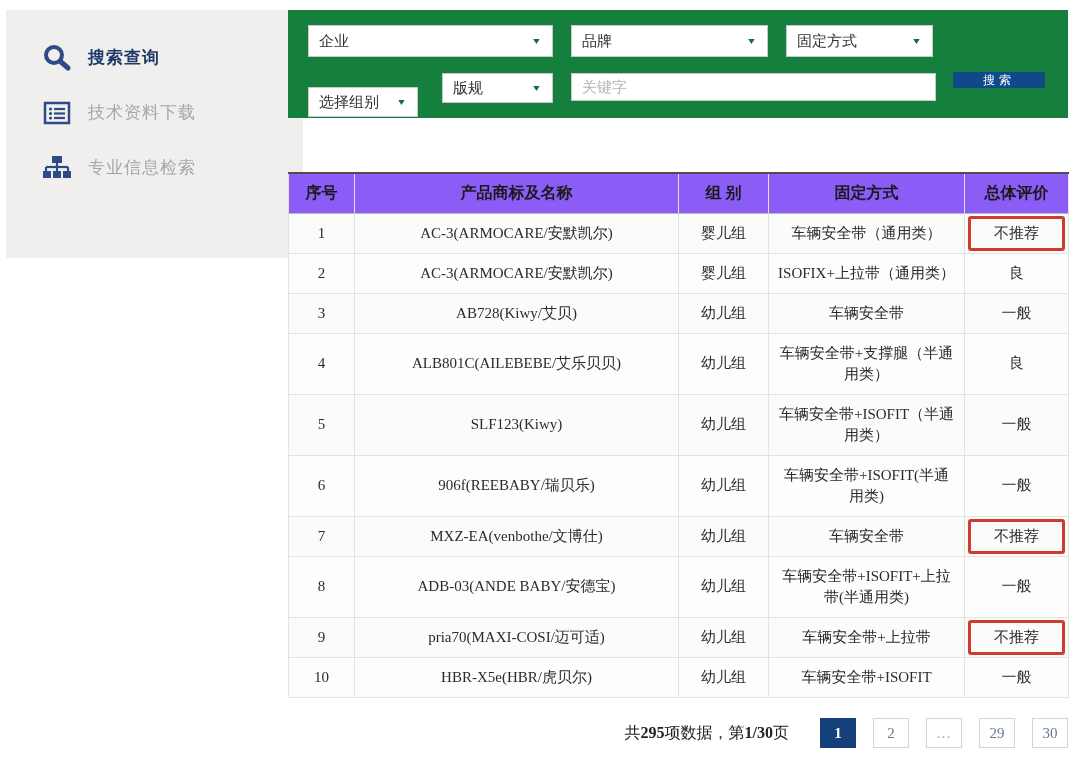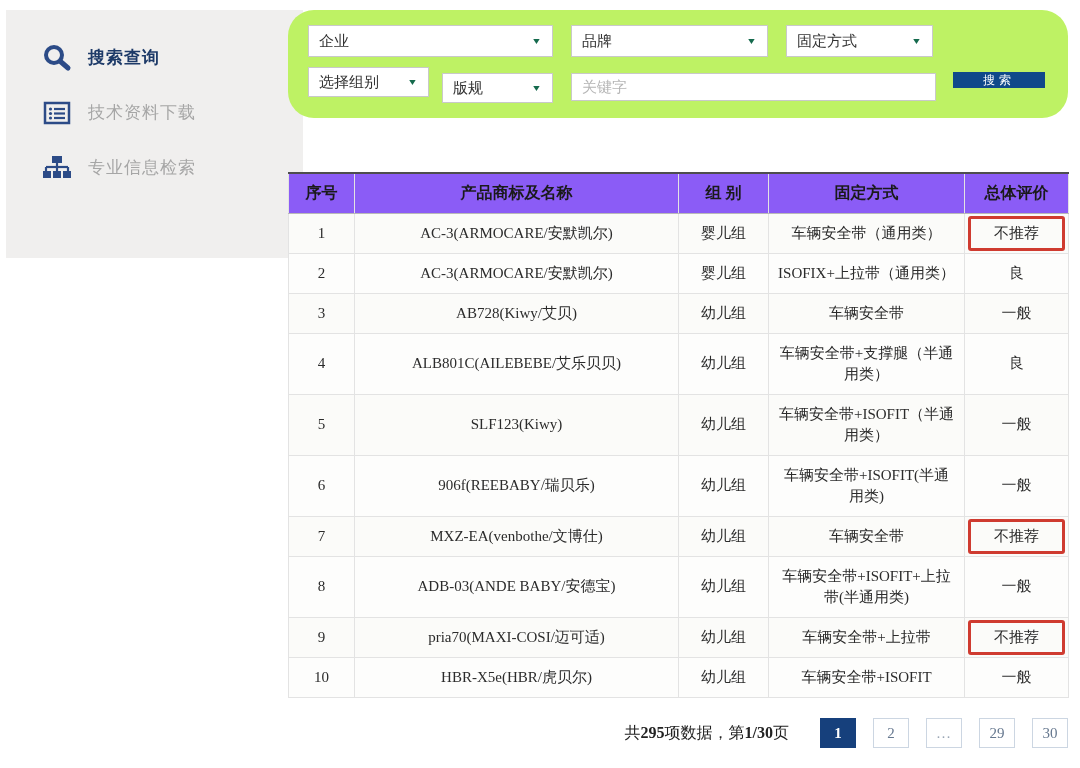--- a/index.html
+++ b/index.html
@@ -10,21 +10,21 @@
   
   .sidebar { position:absolute; left:6px; top:10px; width:297px; height:248px;
     background:#f0efee; padding:20px 0 0 36px; display:flex; flex-direction:column; }
   .side-item { display:flex; align-items:center; height:55px; cursor:pointer; }
   .side-item .icn { width:30px; height:30px; margin-right:16px; flex:0 0 30px; }
   .side-item .lbl { font-size:17px; color:#a6a6a6; letter-spacing:1px; }
   .side-item.active .lbl { color:#1d3a68; font-weight:bold; }
 
   
   .filter-panel { position:absolute; left:288px; top:10px; width:780px; height:108px;
-    background:#bef264;border-radius:26px; }
+    background:#15803d; }
   .sel { position:absolute; height:32px; background:#fff; border:1px solid #c9c9c9;
     display:flex; align-items:center; justify-content:space-between;
     padding:0 10px; cursor:pointer; }
   .sel .sel-lbl { font-size:15px; color:#333; }
   .sel .arrow { font-size:11px; color:#156a4d; transform:scaleY(0.8); }
   .arrow::after { content:"▼"; }
   .kw-input { position:absolute; height:28px; background:#fff; border:1px solid #c9c9c9;
     font-size:15px; padding:0 10px; color:#333; font-family:inherit; }
   .kw-input::placeholder { color:#b5b5b5; }
   .search-btn { position:absolute; height:16px; border:none; color:#fff;
@@ -109,21 +109,21 @@
     </div>
     <div class="sel" style="left:283px; top:15px; width:197px;">
       <span class="sel-lbl">品牌</span>
       <span class="arrow"></span>
     </div>
     <div class="sel" style="left:498px; top:15px; width:147px;">
       <span class="sel-lbl">固定方式</span>
       <span class="arrow"></span>
     </div>
 
-    <div class="sel" style="left:20px; top:57px; width:121px; height:30px;text-align:right;">
+    <div class="sel" style="left:20px; top:77px; width:110px; height:30px;text-align:right;">
       <span class="sel-lbl">选择组别</span>
       <span class="arrow"></span>
     </div>
     <div class="sel" style="left:154px; top:63px; width:111px; height:30px;">
       <span class="sel-lbl">版规</span>
       <span class="arrow"></span>
     </div>
     <input class="kw-input" style="left: 283px; top: 63px; width: 365px;" type="text" placeholder="关键字">
     <button class="search-btn" style="left:665px; top:62px; width:92px; background:#10498a;">搜索</button>
   </div>

